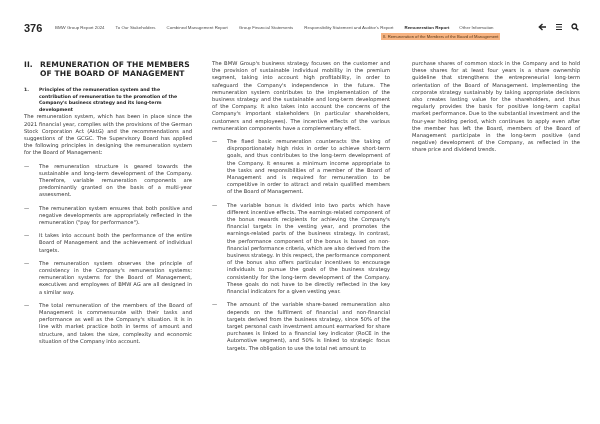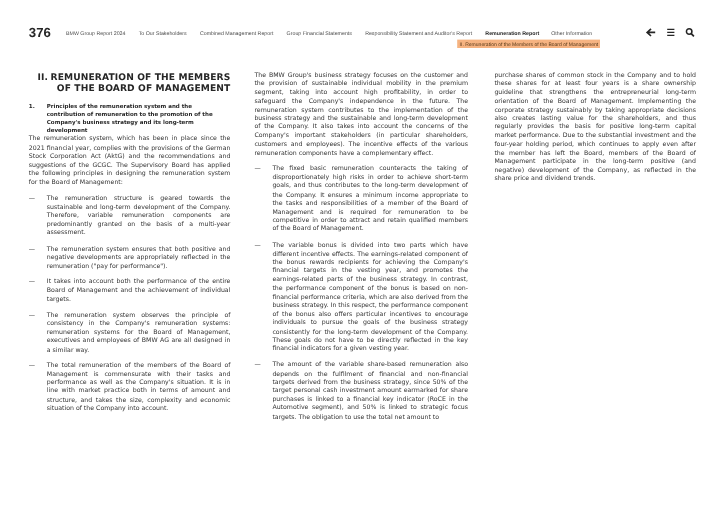--- a/index.html
+++ b/index.html
@@ -19,21 +19,21 @@
   .nav .n6 { }
   .sub-crumb { position: absolute; left: 381px; top: 11px; height: 7px; line-height: 7px; padding: 0 2px; background: #f6b381; font-family: "Liberation Sans", sans-serif; font-size: 4.2px; color: #5a3a1a; white-space: nowrap; }
   .icons { position: absolute; left: 538px; top: 1px; display: flex; gap: 8px; align-items: center; }
   .icons svg { display: block; }
 
   .col { position: absolute; font-family: "DejaVu Sans", sans-serif; font-size: 5.2px; line-height: 7.2px; color: #333; text-align: justify; }
   .col1 { left: 24px; top: 60px; width: 168px; }
   .col2 { left: 212px; top: 60px; width: 178px; }
   .col3 { left: 412px; top: 60px; width: 168px; }
 
-  .sec-title { font-family: "DejaVu Sans", sans-serif; font-weight: bold; font-size: 7.6px; line-height: 9px; color: #262626; display: flex; text-align: right; letter-spacing: 0.1px; }
+  .sec-title { font-family: "DejaVu Sans", sans-serif; font-weight: bold; font-size: 7.6px; line-height: 9px; color: #262626; display: flex; text-align: left; letter-spacing: 0.1px; }
   .sec-title .num { width: 16px; flex: 0 0 16px; }
   .sub-title { margin-top: 9px; display: flex; font-weight: bold; font-size: 4.6px; line-height: 6.6px; color: #262626; text-align: left; }
   .sub-title .num { width: 15px; flex: 0 0 15px; }
   .para { margin-top: 0px; }
   .bullets { margin-top: 6px; }
   .bullet { display: flex; margin-bottom: 6px; }
   .bullet .dash { width: 15px; flex: 0 0 15px; }
   .bullet .text { flex: 1; text-align: justify; }
   .col2 .bullets { margin-top: 6px; }
 </style>

